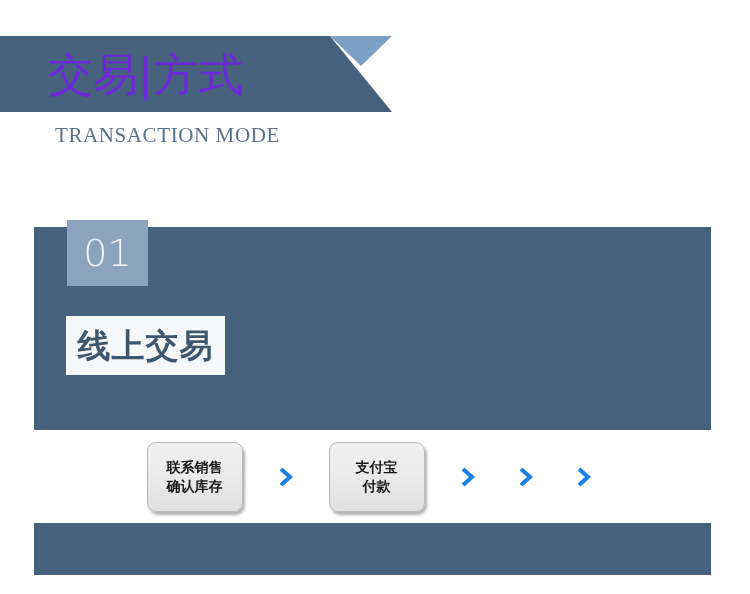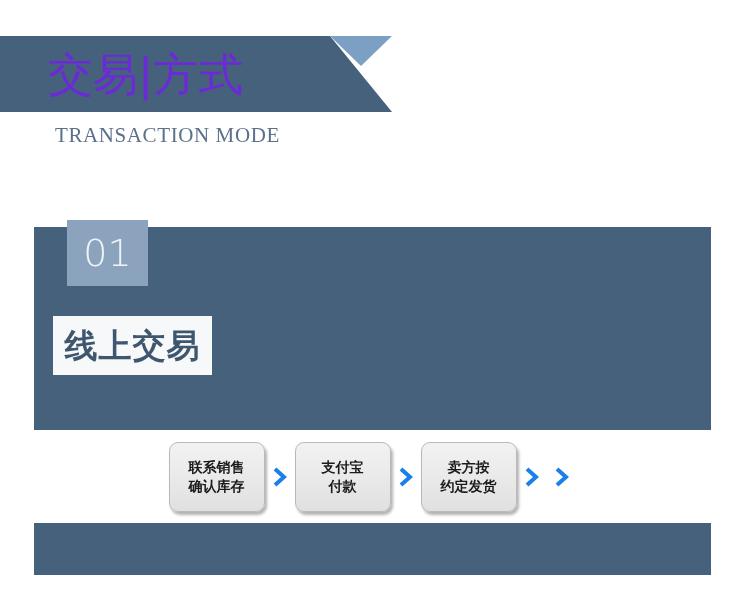--- a/index.html
+++ b/index.html
@@ -77,21 +77,21 @@
   }
   #section-number-text {
     color: #eef3f8;
     font-size: 38px;
     line-height: 1;
     font-weight: 300;
     font-family: "DejaVu Sans", "Liberation Sans", sans-serif;
   }
   #section-title-box {
     position: absolute;
-    left: 19px;
+    left: 32px;
     top: 89px;
     min-width: 159px;
     height: 59px;
     background: #f7f8fa;
     display: flex;
     align-items: center;
     justify-content: center;
     padding: 0 9px;
     box-sizing: border-box;
   }
@@ -111,20 +111,21 @@
     left: 0;
     top: 203px;
     width: 677px;
     height: 93px;
     background: #ffffff;
     display: flex;
     align-items: center;
     justify-content: center;
     box-sizing: border-box;
     padding: 0 6px;
+    gap: 28px;
   }
   .flow-step {
     width: 96px;
     height: 70px;
     border-radius: 9px;
     background: linear-gradient(180deg, #f2f2f2 0%, #eaeaea 48%, #e0e0e0 100%);
     border: 1px solid #b9b9b9;
     box-shadow: 2px 3px 3px rgba(0,0,0,0.30);
     display: flex;
     flex-direction: column;
@@ -185,24 +186,20 @@
       </div>
       <div class="flow-step">
         <div class="flow-step-line">支付宝</div>
         <div class="flow-step-line">付款</div>
       </div>
       <div class="flow-arrow">
         <svg width="15" height="20" viewBox="0 0 15 20" xmlns="http://www.w3.org/2000/svg">
           <polyline points="3,2 12,10 3,18" fill="none" stroke="#1a7fe8" stroke-width="4" stroke-linecap="butt" stroke-linejoin="miter"></polyline>
         </svg>
       </div>
-      <div class="flow-step">
-        <div class="flow-step-line">卖方按</div>
-        <div class="flow-step-line">约定发货</div>
-      </div>
       <div class="flow-arrow">
         <svg width="15" height="20" viewBox="0 0 15 20" xmlns="http://www.w3.org/2000/svg">
           <polyline points="3,2 12,10 3,18" fill="none" stroke="#1a7fe8" stroke-width="4" stroke-linecap="butt" stroke-linejoin="miter"></polyline>
         </svg>
       </div>
       <div class="flow-arrow">
         <svg width="15" height="20" viewBox="0 0 15 20" xmlns="http://www.w3.org/2000/svg">
           <polyline points="3,2 12,10 3,18" fill="none" stroke="#1a7fe8" stroke-width="4" stroke-linecap="butt" stroke-linejoin="miter"></polyline>
         </svg>
       </div>

